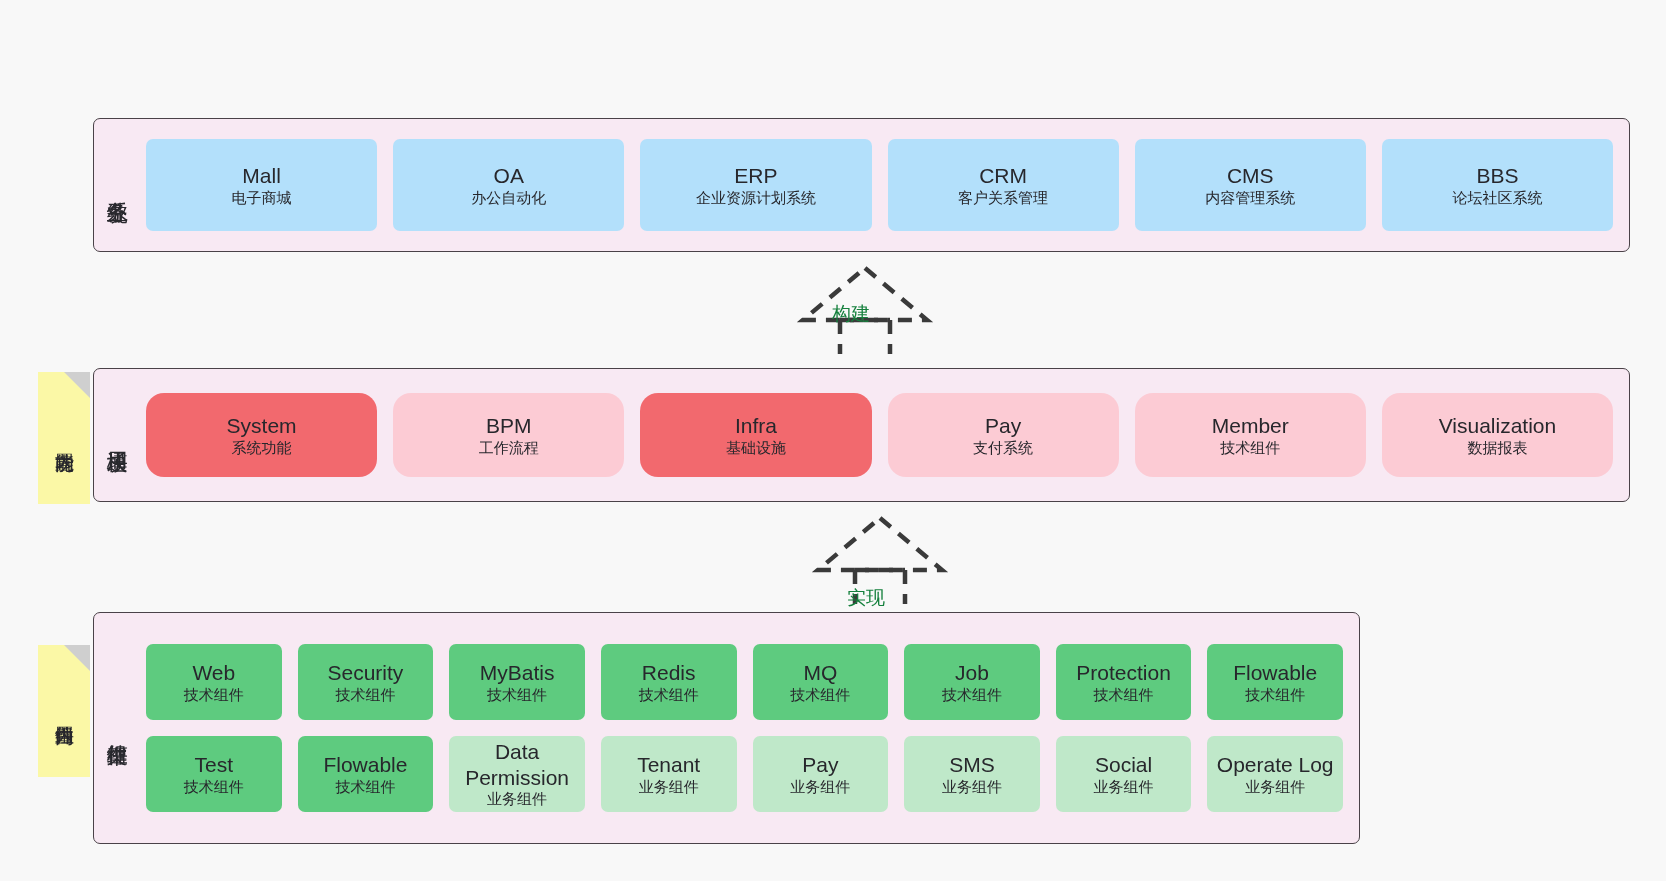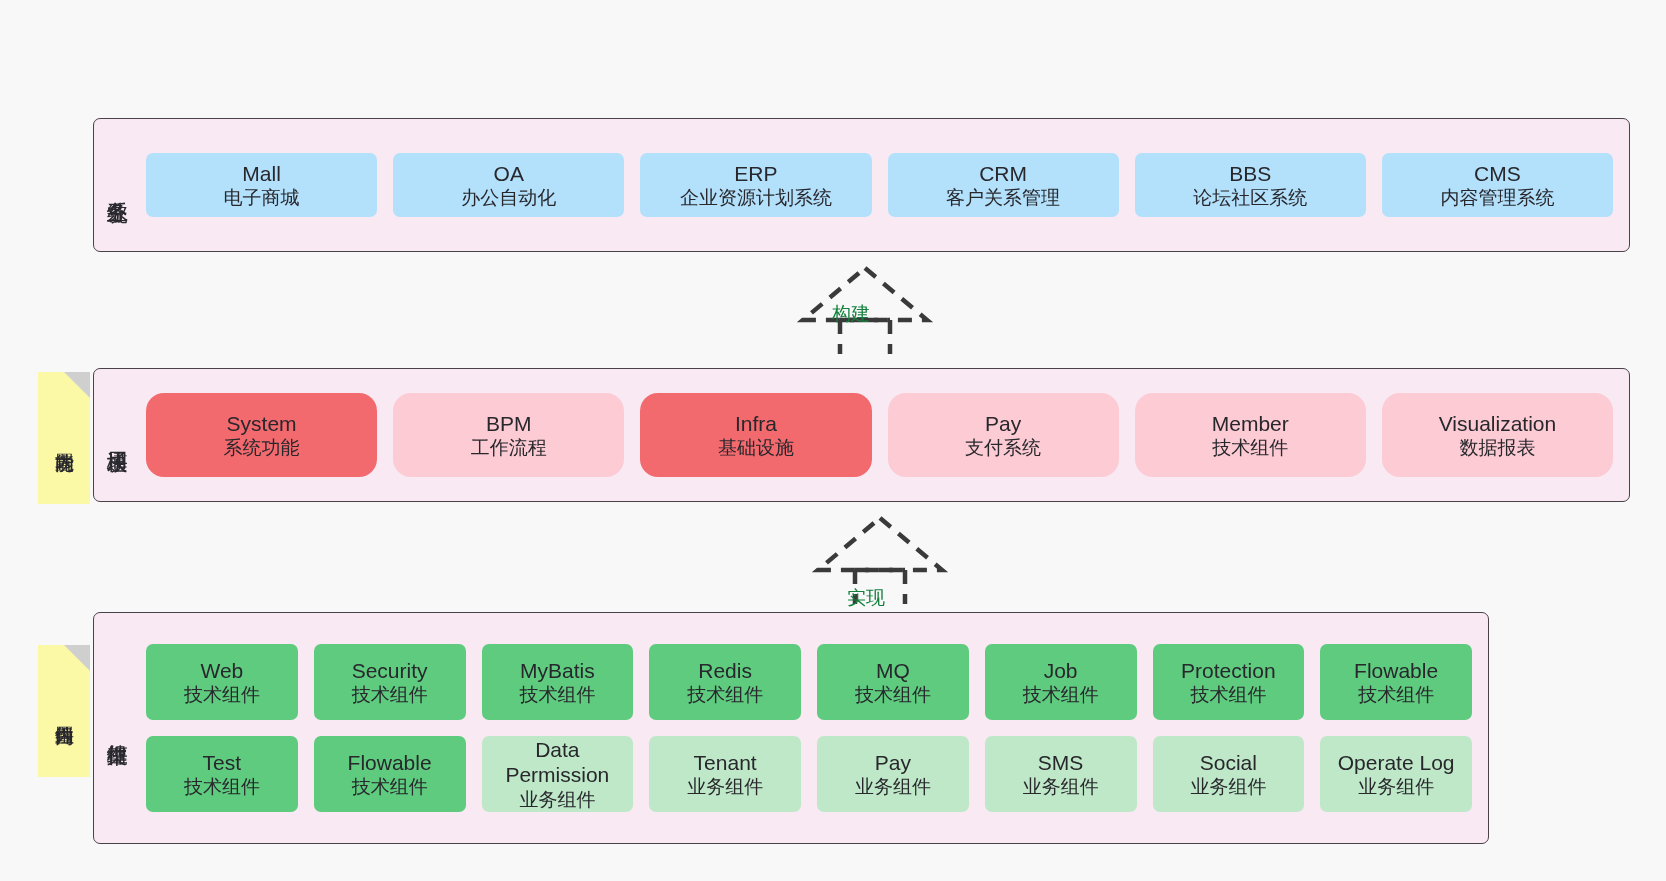--- a/index.html
+++ b/index.html
@@ -69,29 +69,29 @@
     display: flex;
     flex-direction: column;
     align-items: center;
     justify-content: center;
     color: #27272c;
     text-align: center;
     line-height: 1.22;
     padding: 4px 6px;
   }
   .card .en  { font-size: 21px; }
-  .card .cn  { font-size: 19px; text-align: center; }
+  .card .cn  { font-size: 15px; text-align: center; }
 
   .c-blue        { background: #b3e0fb; }
   .c-red         { background: #f2696e; }
   .c-pink        { background: #fccbd4; }
   .c-green       { background: #5ecb7f; }
   .c-lightgreen  { background: #bfe8c9; }
 
-  .h-biz   { height: 64px; }
+  .h-biz   { height: 92px; }
   .h-mod   { height: 84px; border-radius: 18px; }
   .h-fw    { height: 76px; }
 
   
   .note {
     position: absolute;
     box-sizing: border-box;
     background: #fbf8a6;
     color: #26262b;
     font-size: 19px;
@@ -147,26 +147,26 @@
         </div>
         <div class="card c-blue h-biz">
           <span class="en">ERP</span>
           <span class="cn">企业资源计划系统</span>
         </div>
         <div class="card c-blue h-biz">
           <span class="en">CRM</span>
           <span class="cn">客户关系管理</span>
         </div>
         <div class="card c-blue h-biz">
+          <span class="en">CMS</span>
+          <span class="cn">内容管理系统</span>
+        </div>
+        <div class="card c-blue h-biz">
           <span class="en">BBS</span>
           <span class="cn">论坛社区系统</span>
-        </div>
-        <div class="card c-blue h-biz">
-          <span class="en">CMS</span>
-          <span class="cn">内容管理系统</span>
         </div>
       </div>
     </div>
   </div>
 
   <div class="connector" style="left:790px; top:262px; width:150px; height:92px;">
     <svg width="150" height="92" viewBox="0 0 150 92">
 
       <path d="M75 6 L137 58 L13 58 Z" fill="none" stroke="#3a3a3a" stroke-width="4.5" stroke-dasharray="14,10" stroke-linejoin="miter"></path>
 
@@ -218,21 +218,21 @@
       <path d="M50 58 L50 92 M100 58 L100 92 M50 58 L100 58" fill="none" stroke="#3a3a3a" stroke-width="4.5" stroke-dasharray="14,10"></path>
     </svg>
     <span class="connector-label" style="left:42px; top:42px;margin-top:34px;">实现</span>
   </div>
 
   <div class="note" style="left:38px; top:645px; width:52px; height:132px;">
     <span class="note-fold"></span>
     <span>内置组件</span>
   </div>
 
-  <div class="layer" id="layer-framework" style="left:93px; top:612px; width:1396px; height:232px;">
+  <div class="layer" id="layer-framework" style="left:93px; top:612px; width:1267px; height:232px;">
     <div class="layer-title">框架组件</div>
     <div class="layer-body">
 
       <div class="card-row">
         <div class="card c-green h-fw">
           <span class="en">Web</span>
           <span class="cn">技术组件</span>
         </div>
         <div class="card c-green h-fw">
           <span class="en">Security</span>

